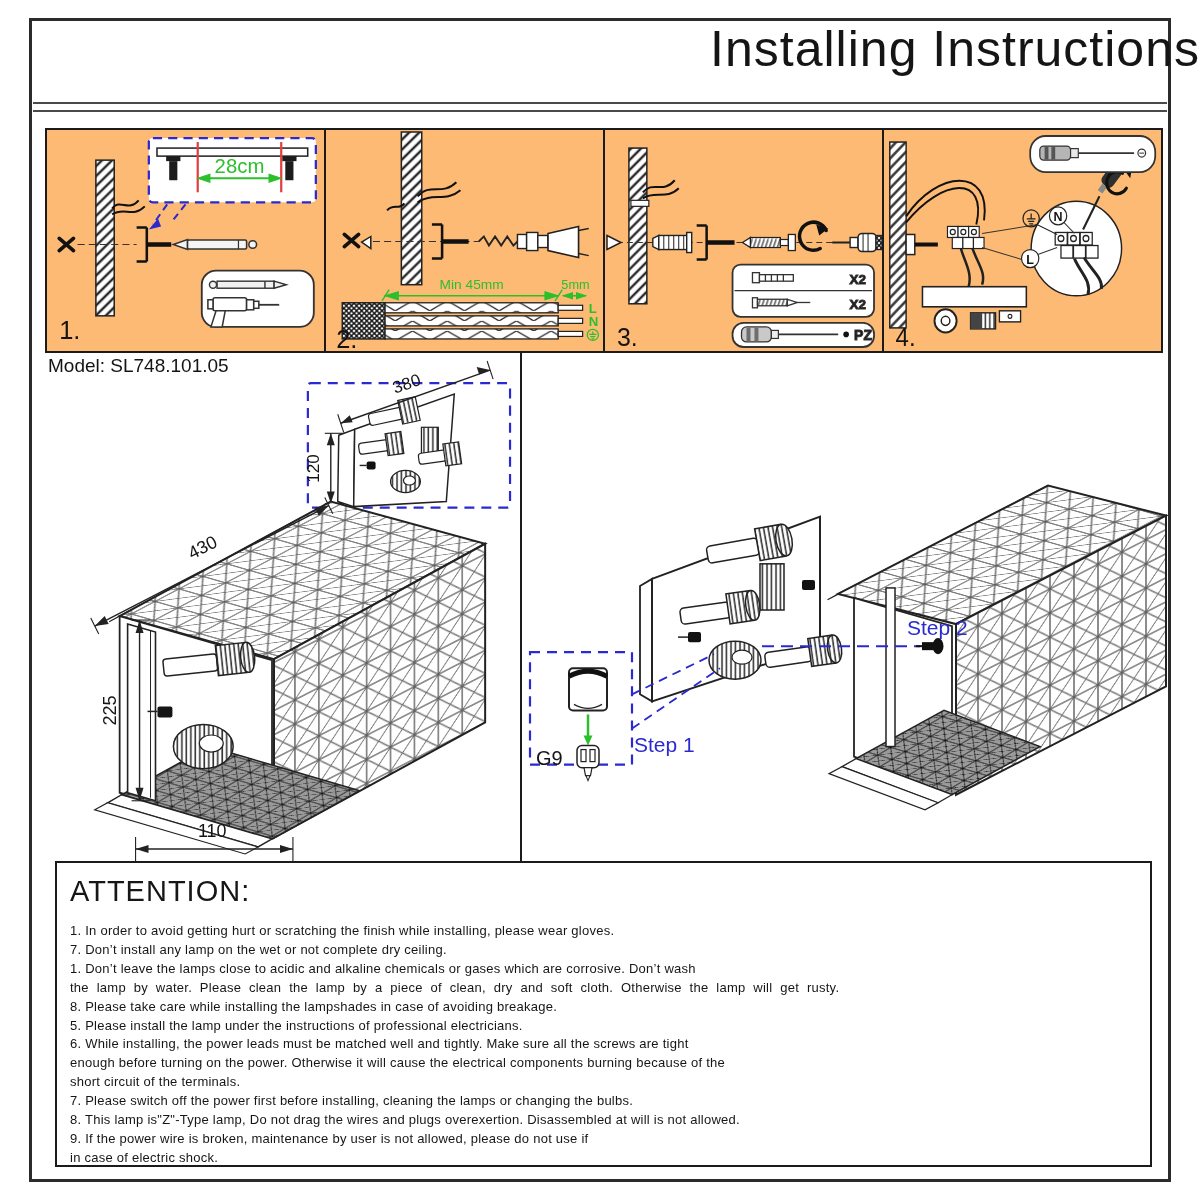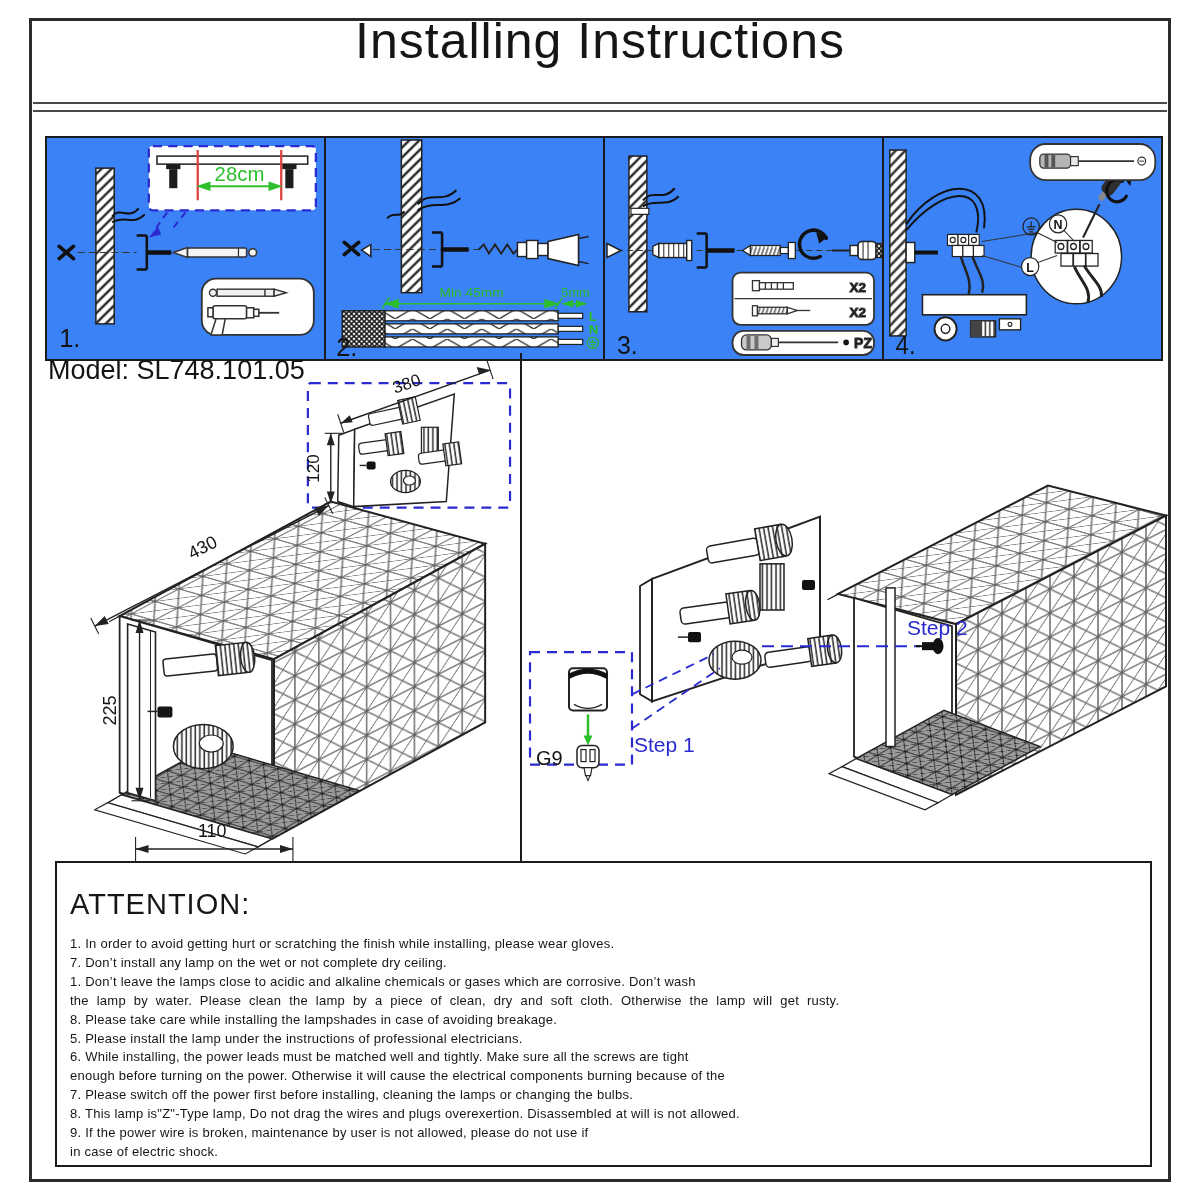--- a/index.html
+++ b/index.html
@@ -1,29 +1,29 @@
 <!DOCTYPE html>
 <html><head>
 <meta charset="utf-8">
 <style>
   html,body{margin:0;padding:0;background:#ffffff;}
   .page{position:relative;width:1200px;height:1200px;background:#fff;font-family:"Liberation Sans",sans-serif;color:#111;overflow:hidden;}
   .frame{position:absolute;inset:18px 29px;border:3px solid #2b2b2b;}
-  .title{position:absolute;top:12px;left:0;right:0;text-align:center;font-size:50px;letter-spacing:1px;color:#151515;}
+  .title{position:absolute;top:20px;left:0;right:0;text-align:right;font-size:50px;letter-spacing:1px;color:#151515;}
   .double-rule{position:absolute;top:102px;left:33px;right:33px;height:6px;border-top:2px solid #4a4a4a;border-bottom:2px solid #4a4a4a;}
-  .strip{position:absolute;left:45px;top:128px;width:1118px;height:225px;border:2px solid #1b1b1b;box-sizing:border-box;display:flex;background:#3b82f6;margin-top:8px;}
+  .strip{position:absolute;left:45px;top:128px;width:1118px;height:225px;border:2px solid #1b1b1b;box-sizing:border-box;display:flex;background:#fdba74;}
   .panel{flex:1;position:relative;border-right:2px solid #1b1b1b;}
   .panel:last-child{border-right:none;}
   .panel svg{position:absolute;inset:0;width:100%;height:100%;}
   .mid{position:absolute;left:32px;top:353px;width:1136px;height:508px;display:flex;}
   .mid-left{width:490px;position:relative;border-right:2px solid #1b1b1b;box-sizing:border-box;}
   .mid-right{flex:1;position:relative;}
   .mid-left svg,.mid-right svg{position:absolute;inset:0;width:100%;height:100%;}
-  .model{position:absolute;left:16px;top:2px;font-size:27px;color:#141414;z-index:2;}
-  .attention{position:absolute;left:55px;top:861px;width:1097px;height:306px;border:2px solid #1b1b1b;box-sizing:border-box;background:#fff;padding:21px 10px 0 13px;}
+  .model{position:absolute;left:16px;top:2px;font-size:19px;color:#141414;z-index:2;}
+  .attention{position:absolute;left:55px;top:861px;width:1097px;height:306px;border:2px solid #1b1b1b;box-sizing:border-box;background:#fff;padding:8px 10px 0 13px;}
   .attn-head{font-size:29px;letter-spacing:1px;color:#161616;margin:4px 0 14px 0;}
   .attn-line{font-size:13px;line-height:18.9px;letter-spacing:.25px;color:#161616;white-space:nowrap;}
   .attn-line.wide{word-spacing:4px;}
   svg text{font-family:"Liberation Sans",sans-serif;fill:#141414;}
   .num{font-size:25px;}
   .grn{fill:#2cbf2c;}
   .blu{fill:#2a2ad0;}
 </style>
 </head>
 <body>
@@ -532,18 +532,19 @@
   <div class="attention">
     <div class="attn-head">ATTENTION:</div>
     <div class="attn-line">1. In order to avoid getting hurt or scratching the finish while installing, please wear gloves.</div>
     <div class="attn-line">7. Don’t install any lamp on the wet or not complete dry ceiling.</div>
     <div class="attn-line">1. Don’t leave the lamps close to acidic and alkaline chemicals or gases which are corrosive. Don’t wash</div>
     <div class="attn-line wide">the lamp by water. Please clean the lamp by a piece of clean, dry and soft cloth. Otherwise the lamp will get rusty.</div>
     <div class="attn-line">8. Please take care while installing the lampshades in case of avoiding breakage.</div>
     <div class="attn-line">5. Please install the lamp under the instructions of professional electricians.</div>
     <div class="attn-line">6. While installing, the power leads must be matched well and tightly. Make sure all the screws are tight</div>
     <div class="attn-line">enough before turning on the power. Otherwise it will cause the electrical components burning because of the</div>
+    <div class="attn-line">short circuit of the terminals.</div>
     <div class="attn-line">7. Please switch off the power first before installing, cleaning the lamps or changing the bulbs.</div>
     <div class="attn-line">8. This lamp is"Z"-Type lamp, Do not drag the wires and plugs overexertion. Disassembled at will is not allowed.</div>
     <div class="attn-line">9. If the power wire is broken, maintenance by user is not allowed, please do not use if</div>
     <div class="attn-line">in case of electric shock.</div>
   </div>
 </div>
 
 </body></html>

